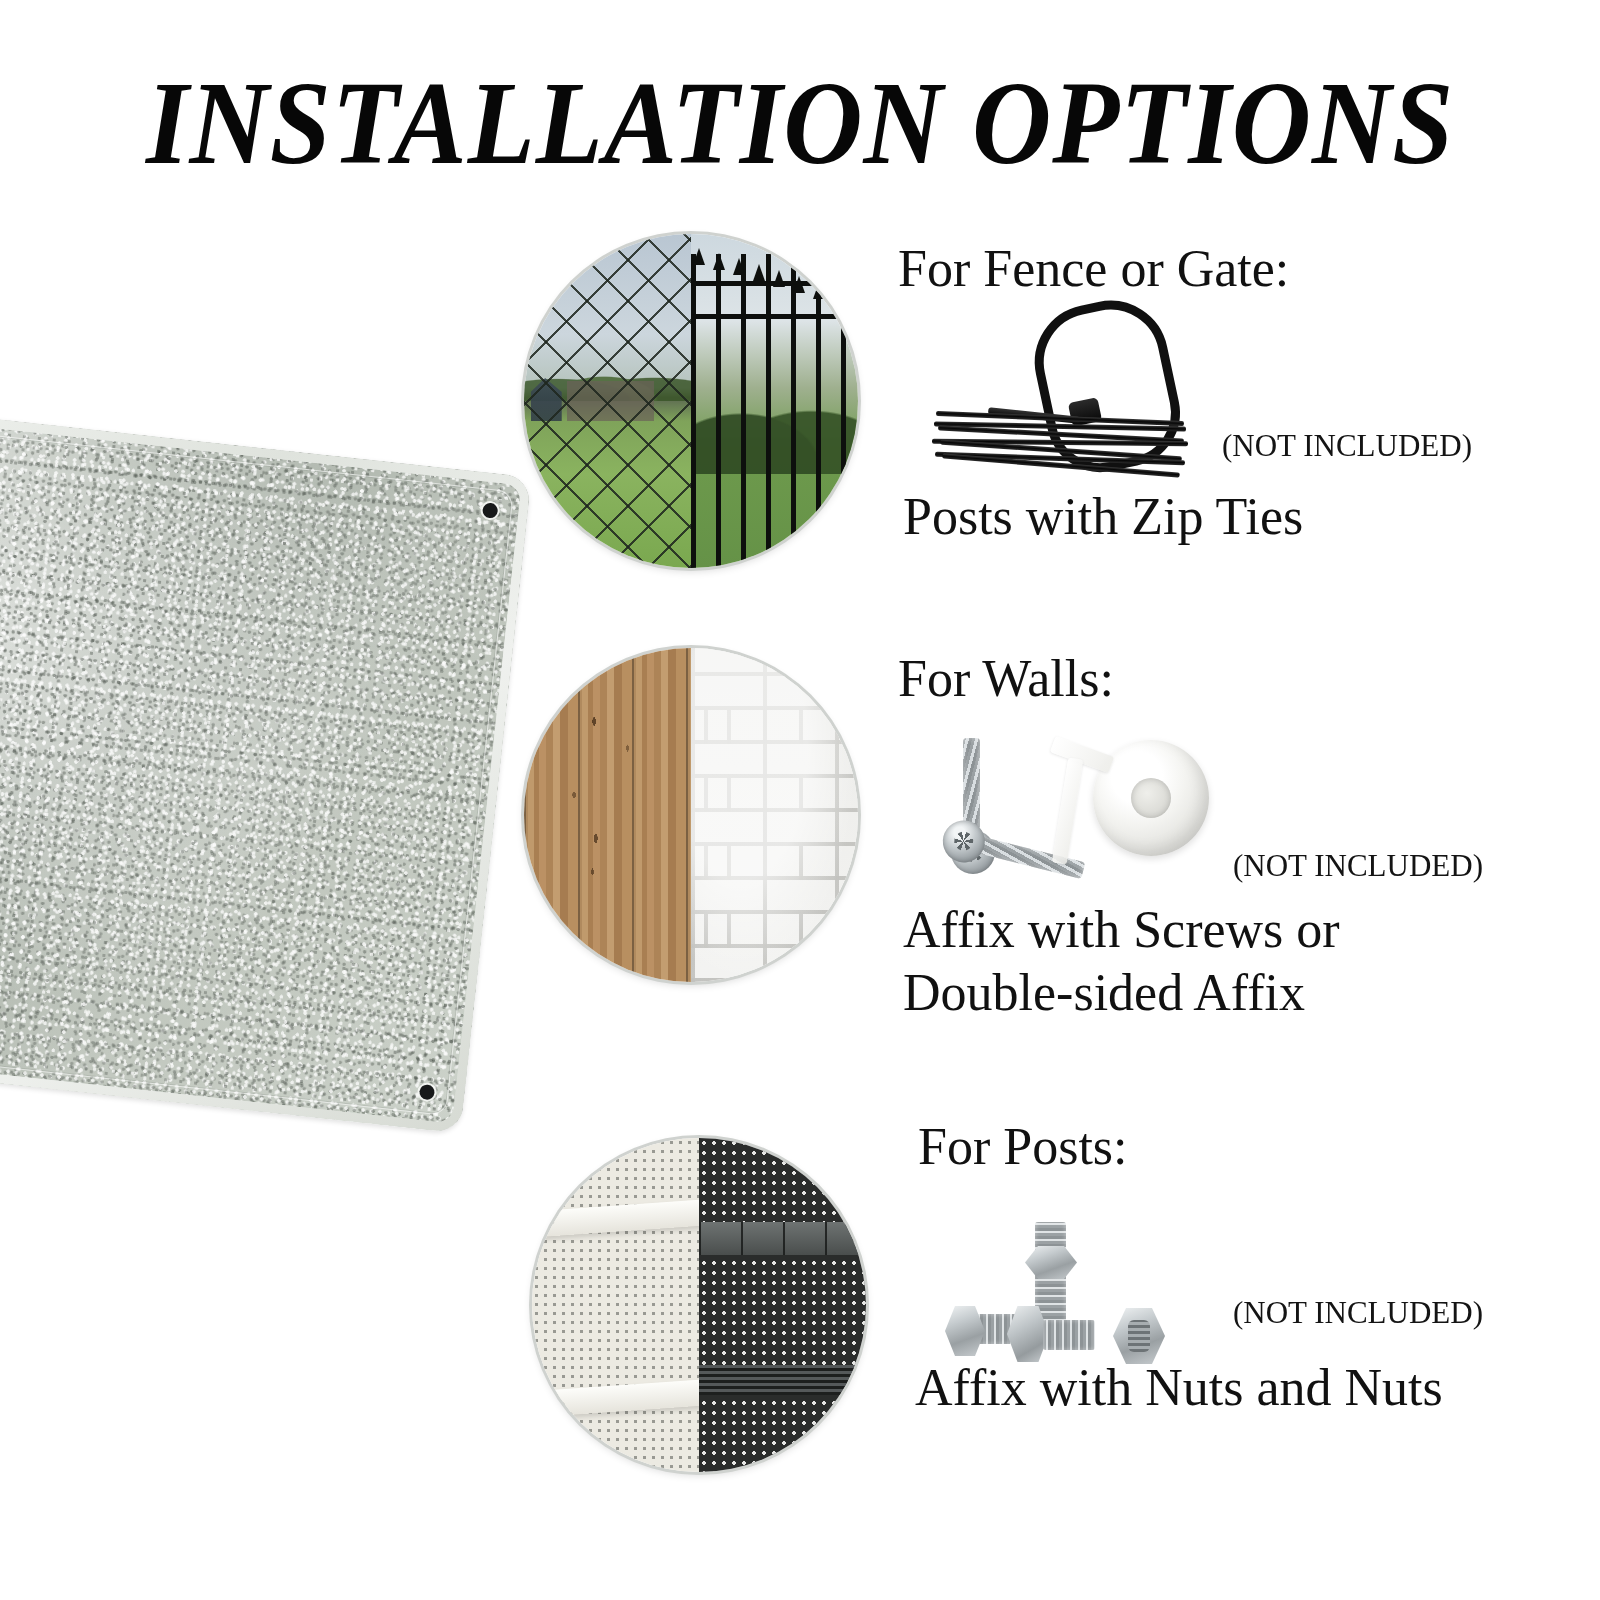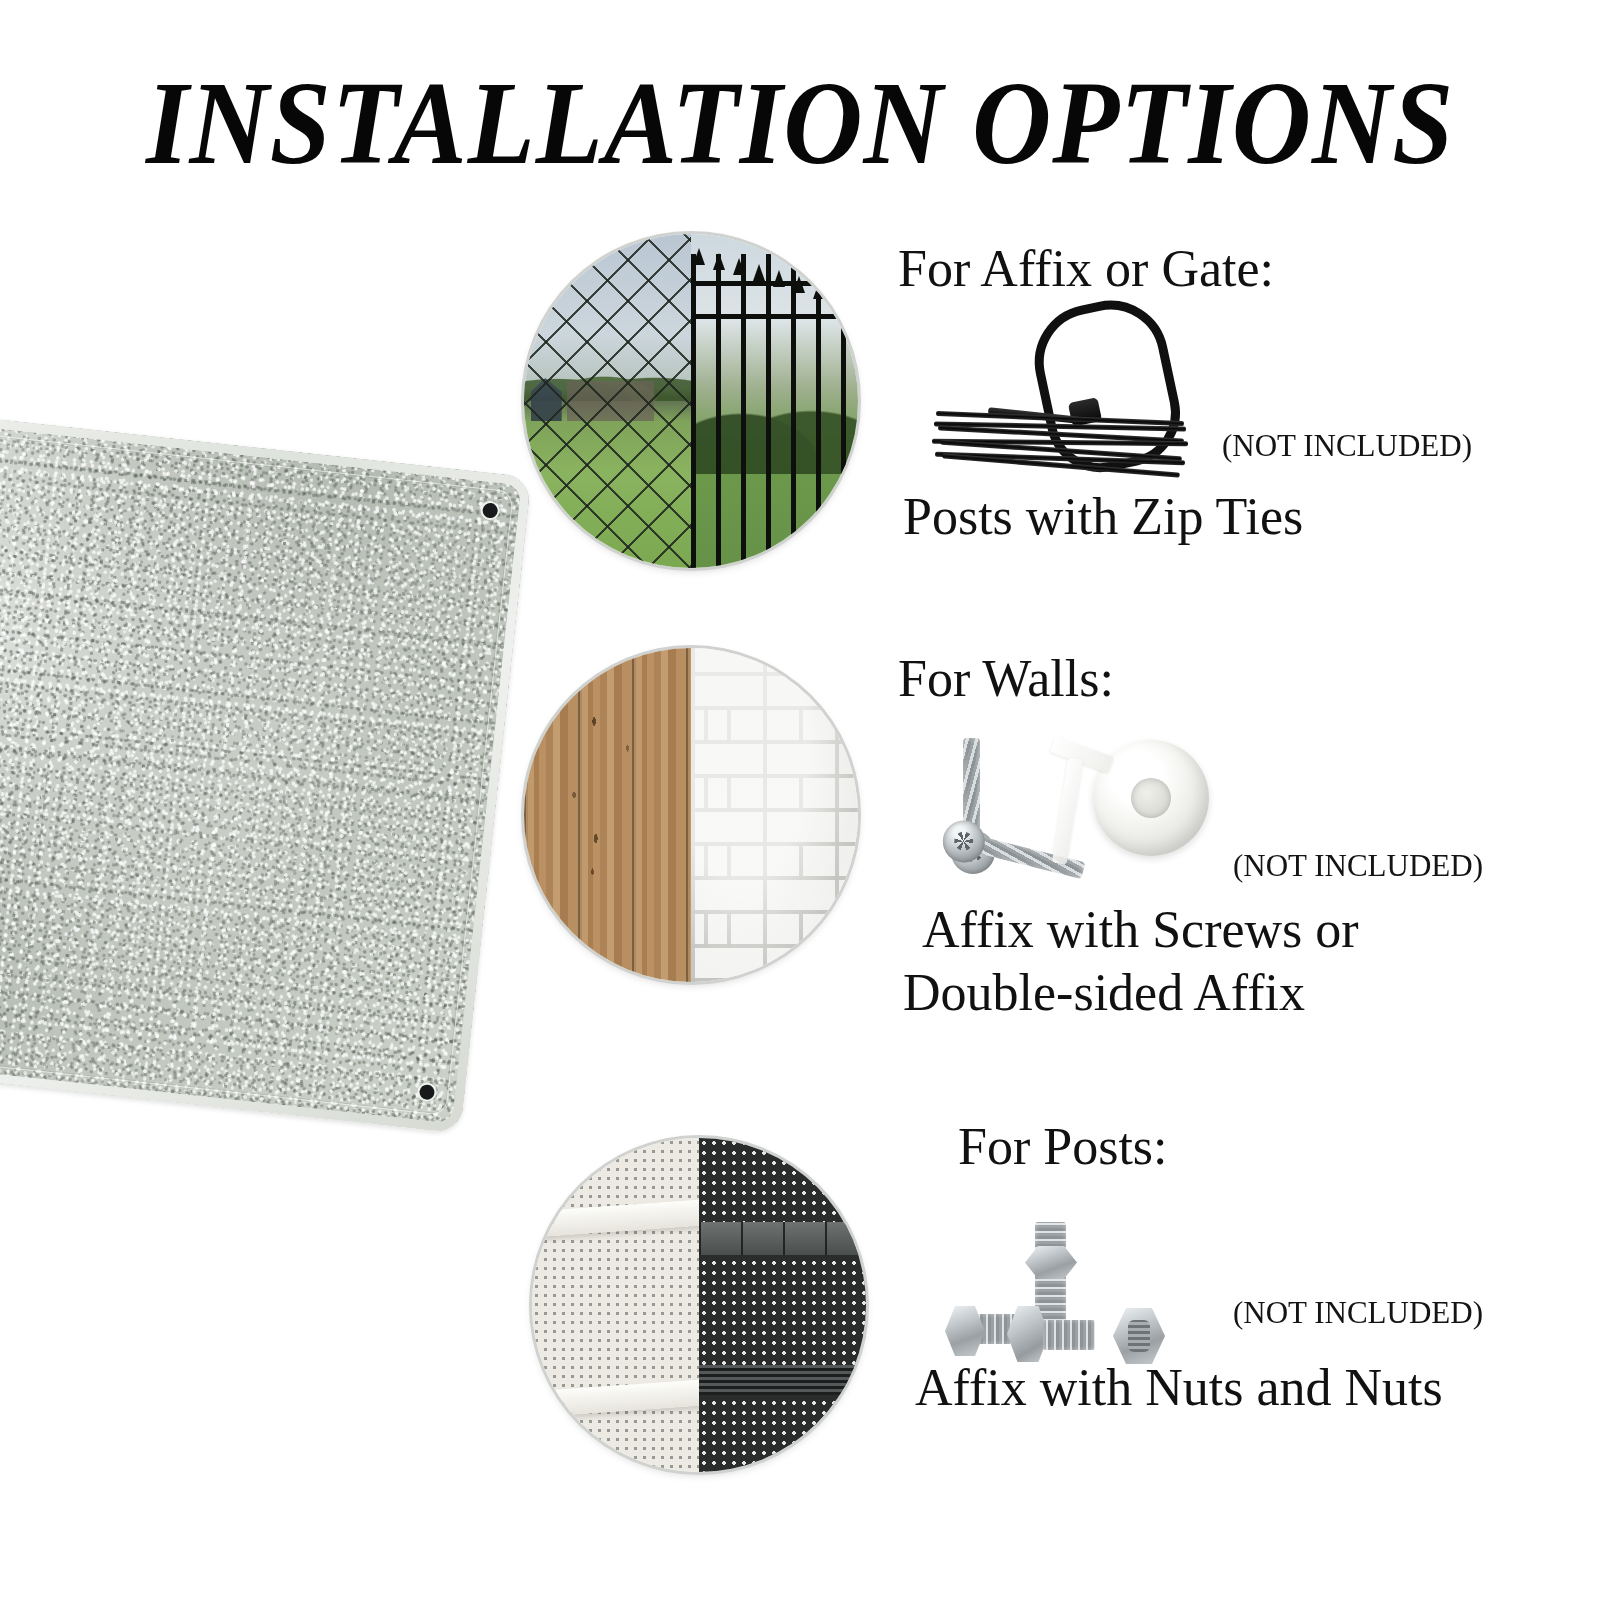--- a/index.html
+++ b/index.html
@@ -375,21 +375,21 @@
         <div class="spear-tip" style="left:22px;top:19px;"></div>
         <div class="spear-tip" style="left:42px;top:24px;"></div>
         <div class="spear-tip" style="left:62px;top:30px;"></div>
         <div class="spear-tip" style="left:82px;top:36px;"></div>
         <div class="spear-tip" style="left:102px;top:42px;"></div>
         <div class="spear-tip" style="left:122px;top:48px;"></div>
         <div class="spear-tip" style="left:142px;top:54px;"></div>
       </div>
     </div>
 
-    <div class="head" style="left:898px;top:243px;">For Affix or Gate:</div>
+    <div class="head" style="left:898px;top:243px;">For Fence or Gate:</div>
 
     <div class="hw" style="left:930px;top:300px;width:280px;height:170px;">
       <div class="tie-loop" style="left:110px;top:2px;"></div>
       <div class="tie-head" style="left:140px;top:100px;"></div>
       <div class="tie-tail" style="left:58px;top:112px;width:92px;transform:rotate(6deg);"></div>
       <div class="zip-bundle" style="left:0;top:112px;width:265px;height:56px;">
         <div class="tie-strip" style="left:6px;top:4px;width:248px;transform:rotate(2.4deg);"></div>
         <div class="tie-strip" style="left:4px;top:12px;width:252px;transform:rotate(1.2deg);"></div>
         <div class="tie-strip" style="left:8px;top:20px;width:246px;transform:rotate(3.1deg);"></div>
         <div class="tie-strip" style="left:2px;top:28px;width:256px;transform:rotate(0.6deg);"></div>
@@ -432,41 +432,41 @@
       </div>
 
       <div class="tape-roll" style="left:168px;top:12px;"></div>
       <div class="tape-hole" style="left:206px;top:50px;"></div>
       <div class="tape-strip" style="left:126px;top:18px;width:62px;height:17px;transform:rotate(20deg);border-radius:3px;"></div>
       <div class="tape-strip" style="left:135px;top:30px;width:15px;height:106px;transform:rotate(9deg);border-radius:3px;"></div>
     </div>
 
     <div class="notinc" style="left:1233px;top:850px;">(NOT INCLUDED)</div>
 
-    <div class="affix" style="left:903px;top:900px;margin-left:19px;">Affix  with Screws or</div>
+    <div class="affix" style="left:903px;top:900px;">Affix  with Screws or</div>
     <div class="affix" style="left:903px;top:963px;">Double-sided Affix</div>
   </div>
 
   <div class="section">
 
     <div class="circle" style="left:532px;top:1138px;">
       <div class="half l perf-light">
         <div class="dots"></div>
         <div class="slat s1"></div>
         <div class="slat s2"></div>
       </div>
       <div class="half r perf-dark">
         <div class="dots"></div>
         <div class="band b1"></div>
         <div class="gridlines"></div>
         <div class="band b2"></div>
       </div>
     </div>
 
-    <div class="head" style="left:918px;top:1121px;margin-left:40px;">For Posts:</div>
+    <div class="head" style="left:918px;top:1121px;">For Posts:</div>
 
     <div class="hw" style="left:945px;top:1222px;width:230px;height:150px;">
 
       <div class="bolt" style="left:80px;top:0;">
         <div class="bolt-shaft" style="left:10px;top:0;width:31px;height:118px;"></div>
         <div class="hexnut" style="left:0;top:24px;width:52px;height:33px;"></div>
       </div>
 
       <div class="bolt" style="left:0;top:82px;">
         <div class="bolt-shaft" style="left:30px;top:10px;width:44px;height:30px;

